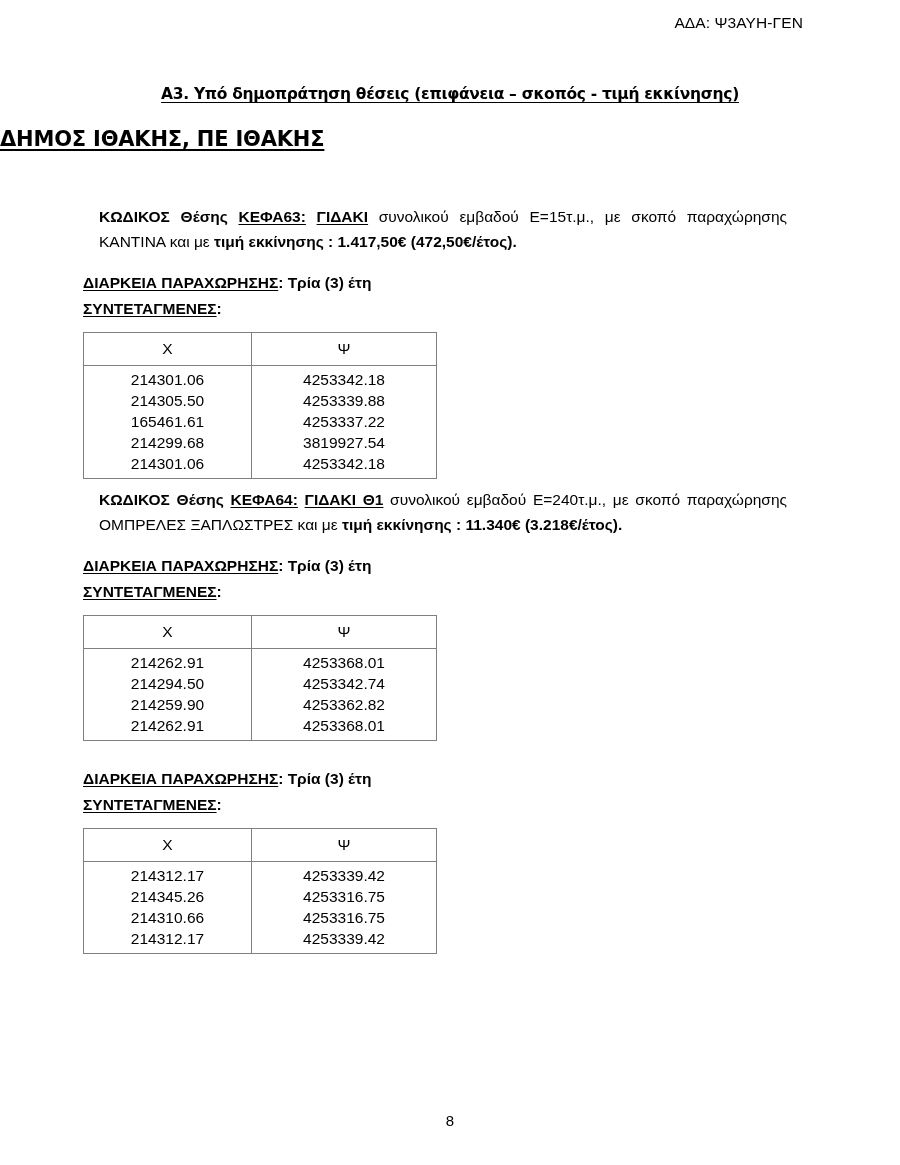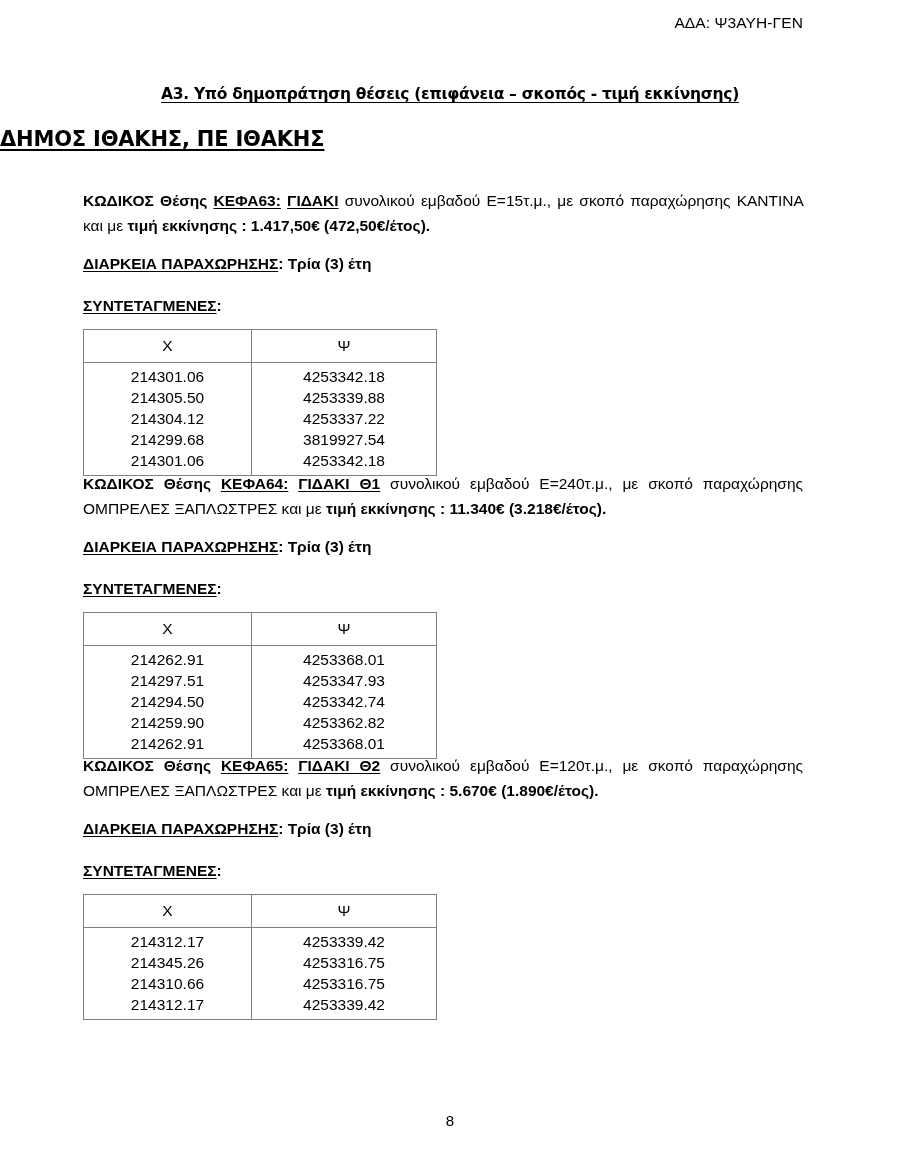--- a/index.html
+++ b/index.html
@@ -72,38 +72,38 @@
   }
   .block-1 { top: 188px; }
   .block-2 { top: 471px; }
   .block-3 { top: 753px; }
 
   .para {
     font-size: 15.5px;
     line-height: 25px;
     text-align: justify;
     text-justify: inter-word;
-    margin: 0;
+    margin: 16px;
   }
   .para .b { font-weight: bold; }
   .para .bu {
     font-weight: bold;
     text-decoration: underline;
     text-underline-offset: 2px;
   }
 
   .line-duration,
   .line-coords {
     font-size: 15.5px;
     line-height: 25px;
     font-weight: bold;
     white-space: nowrap;
   }
   .line-duration { margin-top: 13px; }
-  .line-coords { margin-top: 17px; }
+  .line-coords { margin-top: 1px; }
   .u {
     text-decoration: underline;
     text-underline-offset: 2px;
   }
   .reg { font-weight: bold; }
 
   
   .coord-table {
     margin-top: 11px;
     border-collapse: collapse;
@@ -173,21 +173,21 @@
       <tbody>
         <tr class="first-data">
           <td class="col-x">214301.06</td>
           <td class="col-y">4253342.18</td>
         </tr>
         <tr>
           <td class="col-x">214305.50</td>
           <td class="col-y">4253339.88</td>
         </tr>
         <tr>
-          <td class="col-x">214304.12</td>
+          <td class="col-x">165461.61</td>
           <td class="col-y">4253337.22</td>
         </tr>
         <tr>
           <td class="col-x">214299.68</td>
           <td class="col-y">3819927.54</td>
         </tr>
         <tr class="last-data">
           <td class="col-x">214301.06</td>
           <td class="col-y">4253342.18</td>
         </tr>
@@ -208,41 +208,36 @@
           <th class="col-x">Χ</th>
           <th class="col-y">Ψ</th>
         </tr>
       </thead>
       <tbody>
         <tr class="first-data">
           <td class="col-x">214262.91</td>
           <td class="col-y">4253368.01</td>
         </tr>
         <tr>
-          <td class="col-x">214297.51</td>
-          <td class="col-y">4253347.93</td>
-        </tr>
-        <tr>
           <td class="col-x">214294.50</td>
           <td class="col-y">4253342.74</td>
         </tr>
         <tr>
           <td class="col-x">214259.90</td>
           <td class="col-y">4253362.82</td>
         </tr>
         <tr class="last-data">
           <td class="col-x">214262.91</td>
           <td class="col-y">4253368.01</td>
         </tr>
       </tbody>
     </table>
   </div>
 
   <div class="block block-3">
-    <p class="para"><span class="b">ΚΩΔΙΚΟΣ Θέσης</span> <span class="bu">ΚΕΦΑ65:</span> <span class="bu">ΓΙΔΑΚΙ Θ2</span><span> συνολικού εμβαδού Ε=120τ.μ., με σκοπό παραχώρησης </span><span>ΟΜΠΡΕΛΕΣ ΞΑΠΛΩΣΤΡΕΣ</span><span> και με </span><span class="b">τιμή εκκίνησης : </span><span class="b">5.670€ (1.890€/έτος).</span></p>
 
     <div class="line-duration"><span class="u">ΔΙΑΡΚΕΙΑ ΠΑΡΑΧΩΡΗΣΗΣ</span><span class="reg">: Τρία (3) έτη</span></div>
 
     <div class="line-coords"><span class="u">ΣΥΝΤΕΤΑΓΜΕΝΕΣ</span><span>:</span></div>
 
     <table class="coord-table">
       <thead>
         <tr>
           <th class="col-x">Χ</th>
           <th class="col-y">Ψ</th>

